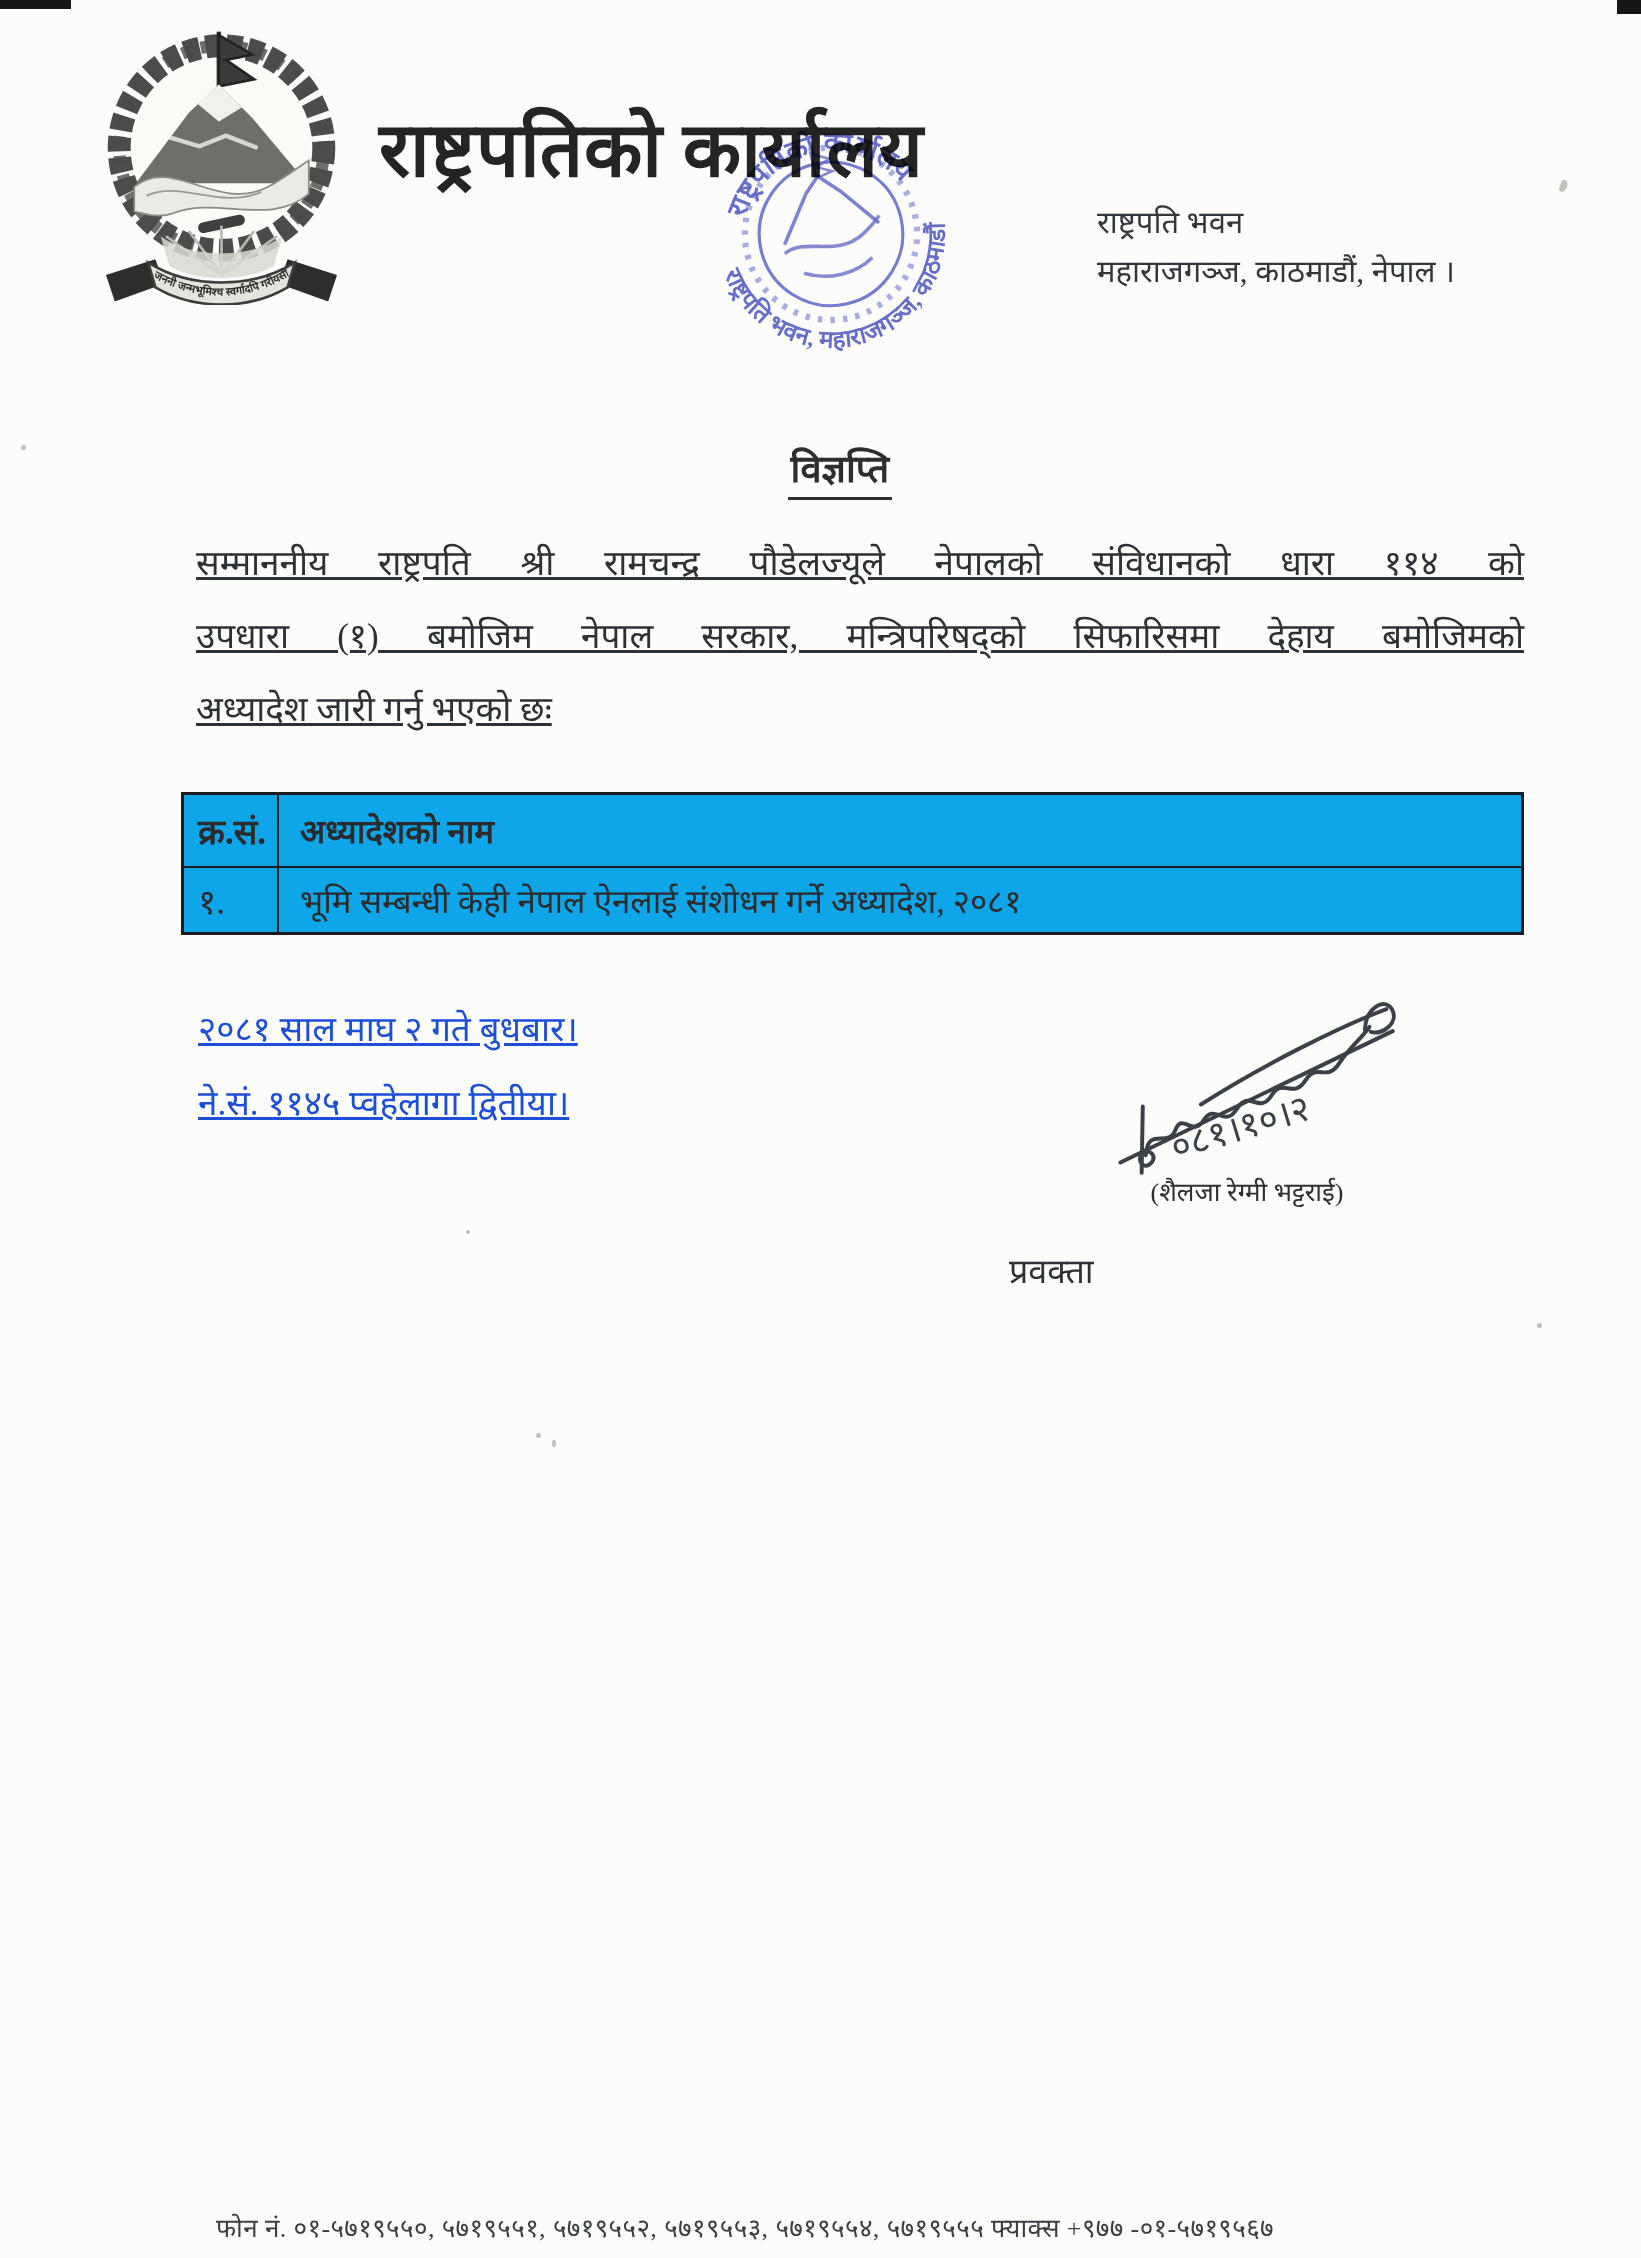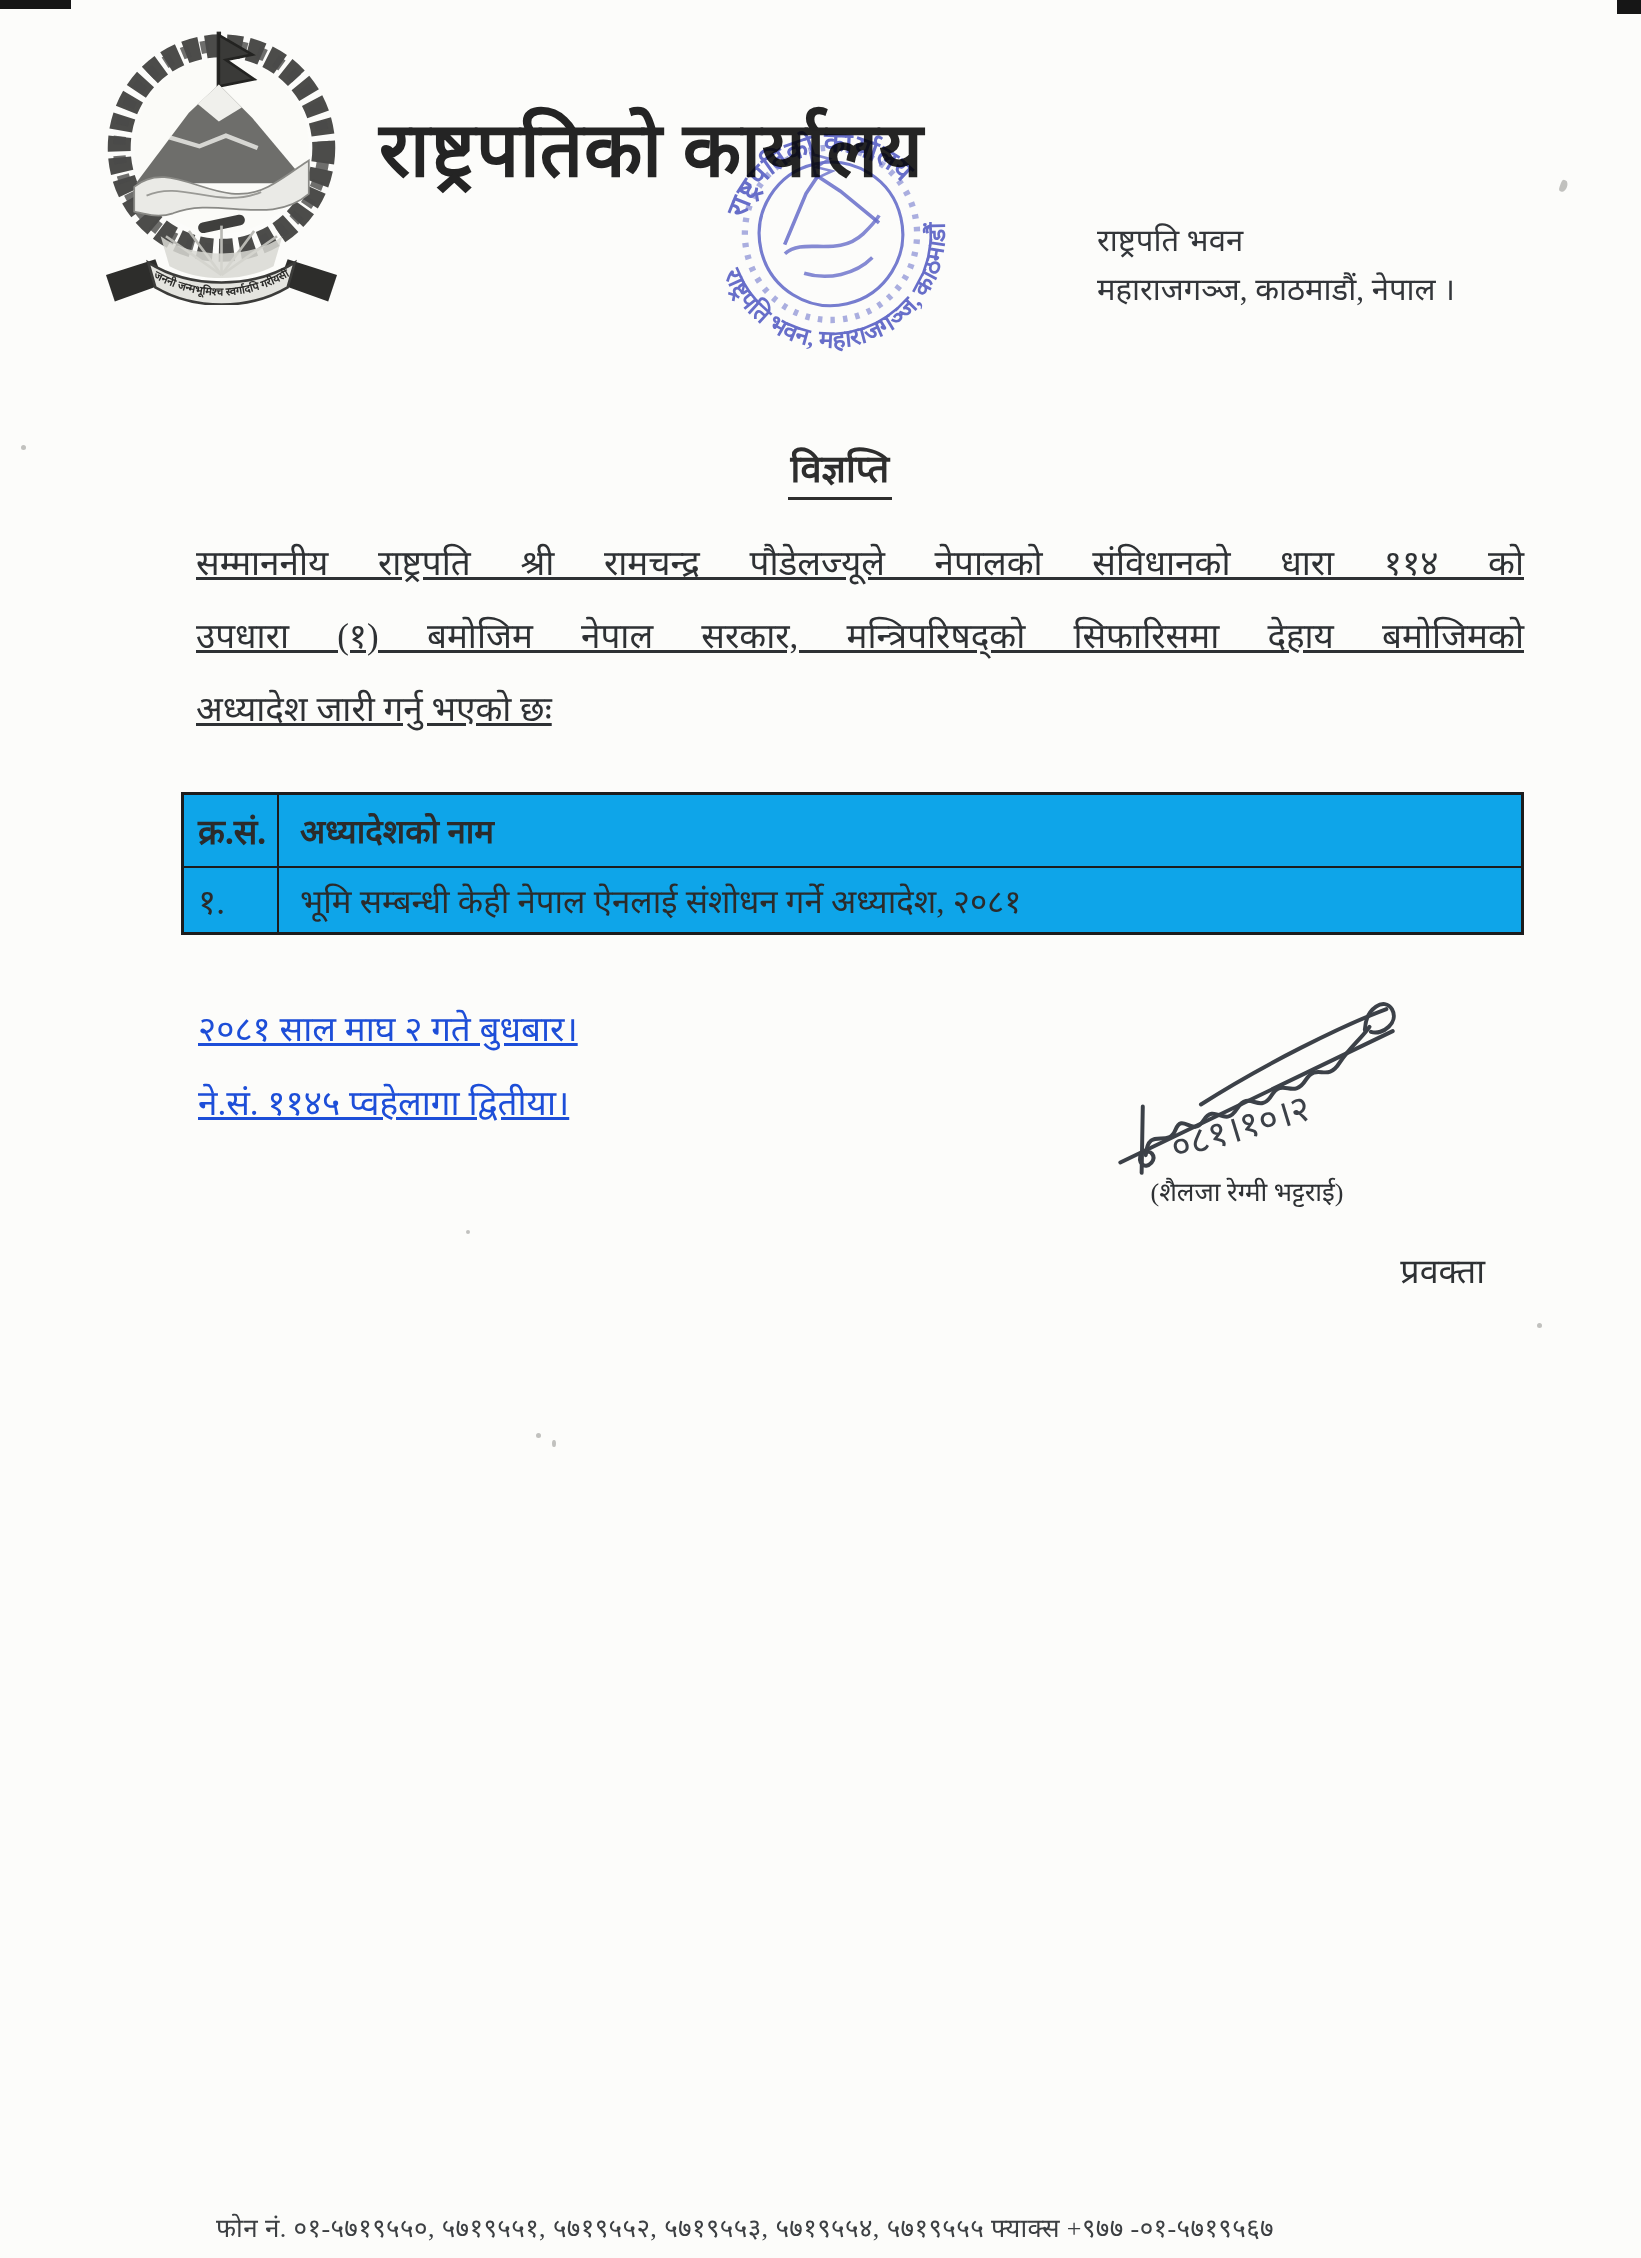--- a/index.html
+++ b/index.html
@@ -16,21 +16,21 @@
 
   
   .emblem{position:absolute;left:84px;top:14px;width:275px;height:291px;}
   .office-title{
     position:absolute;left:379px;top:95px;
     font-size:76px;font-weight:600;color:#242424;
     letter-spacing:0.9px;white-space:nowrap;z-index:2;
   }
   .stamp{position:absolute;left:686px;top:99px;width:296px;height:296px;
     mix-blend-mode:multiply;opacity:.85;transform:rotate(-13deg);z-index:3;}
-  .address{position:absolute;left:1097px;top:198px;font-size:31px;line-height:49px;color:#33363a;white-space:nowrap;z-index:2;margin-top:18px;}
+  .address{position:absolute;left:1097px;top:198px;font-size:31px;line-height:49px;color:#33363a;white-space:nowrap;z-index:2;}
 
   
   .notice-heading{
     position:absolute;left:788px;top:441px;
     font-size:38px;font-weight:700;color:#2e2e2e;
     border-bottom:3.5px solid #2e2e2e;padding:0 2.6px 4.4px;
   }
 
   
   .notice-body{position:absolute;left:196px;top:538px;width:1328px;font-size:35px;color:#2e3134;text-decoration:underline;}
@@ -44,21 +44,21 @@
   .tbl-row.data{height:64px;}
   .cell-sn{width:95px;border-right:2.6px solid #1c1c1c;display:flex;align-items:center;padding-left:14px;box-sizing:border-box;font-size:35px;}
   .cell-name{flex:1;display:flex;align-items:center;padding-left:21px;box-sizing:border-box;font-size:33px;}
 
   
   .date-block{position:absolute;left:198px;top:993px;font-size:35px;line-height:74px;color:#1d4ed8;white-space:nowrap;text-decoration:underline;}
 
   
   .signature{position:absolute;left:1094px;top:986px;width:371px;height:194px;}
   .sig-name{position:absolute;left:1009px;top:1173px;width:476px;text-align:center;font-size:26px;color:#2e3134;white-space:nowrap;}
-  .sig-title{position:absolute;left:1009px;top:1247px;width:476px;text-align:right;font-size:34px;color:#2e3134;}
+  .sig-title{position:absolute;left:1009px;top:1247px;width:476px;text-align:left;font-size:34px;color:#2e3134;}
 
   
   .footer{position:absolute;left:188px;top:2209px;font-size:26px;color:#3c3f42;white-space:nowrap;letter-spacing:0.4px;margin-left:28px;}
 </style>
 </head>
 <body>
 
 <div class="page">
 
   <div class="bar-tl"></div>

